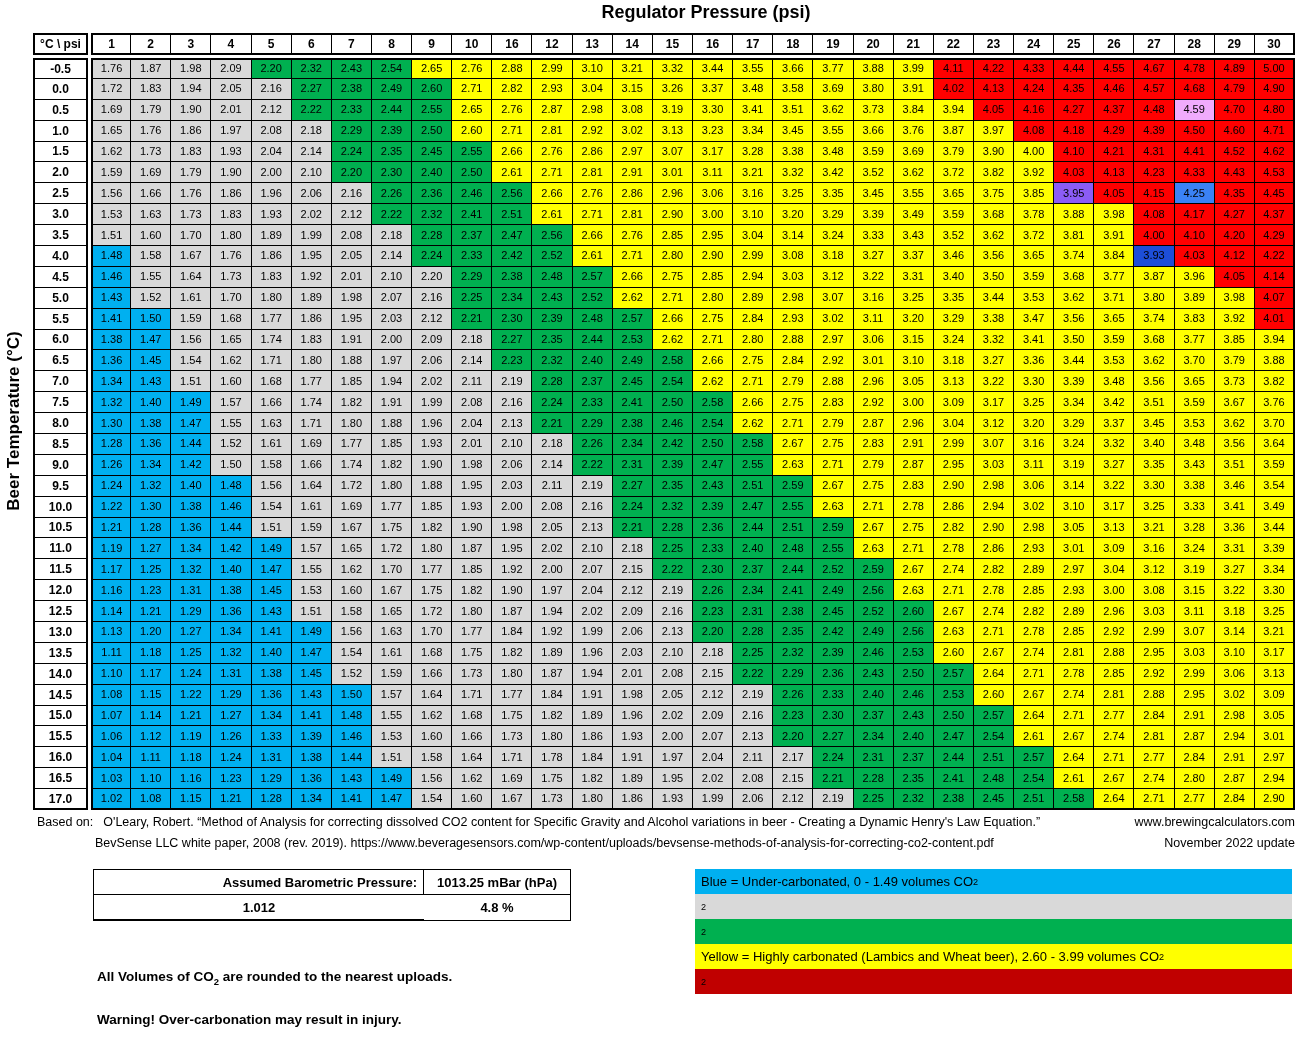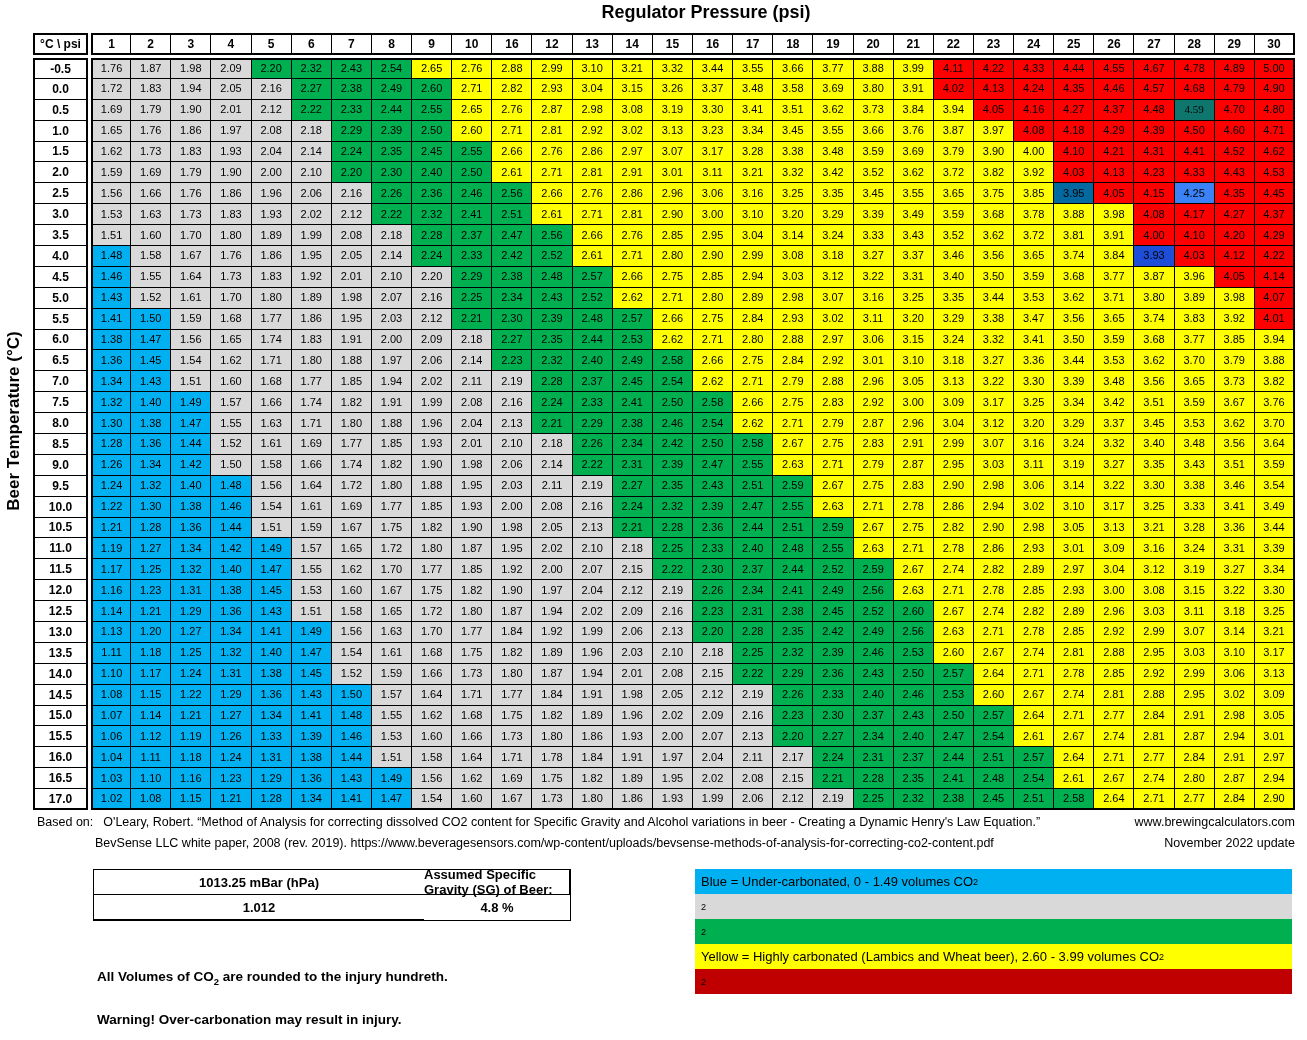--- a/index.html
+++ b/index.html
@@ -210,21 +210,21 @@
     <div class="cell body-cell" style="grid-area: 5 / 20; background: rgb(255, 255, 0);">3.51</div>
     <div class="cell body-cell" style="grid-area: 5 / 21; background: rgb(255, 255, 0);">3.62</div>
     <div class="cell body-cell" style="grid-area: 5 / 22; background: rgb(255, 255, 0);">3.73</div>
     <div class="cell body-cell" style="grid-area: 5 / 23; background: rgb(255, 255, 0);">3.84</div>
     <div class="cell body-cell" style="grid-area: 5 / 24; background: rgb(255, 255, 0);">3.94</div>
     <div class="cell body-cell" style="grid-area: 5 / 25; background: rgb(255, 0, 0);">4.05</div>
     <div class="cell body-cell" style="grid-area: 5 / 26; background: rgb(255, 0, 0);">4.16</div>
     <div class="cell body-cell" style="grid-area: 5 / 27; background: rgb(255, 0, 0);">4.27</div>
     <div class="cell body-cell" style="grid-area: 5 / 28; background: rgb(255, 0, 0);">4.37</div>
     <div class="cell body-cell" style="grid-area: 5 / 29; background: rgb(255, 0, 0);">4.48</div>
-    <div class="cell body-cell" style="grid-area: 5 / 30; background: #0f766e; font-family: Liberation Serif, serif;">4.59</div>
+    <div class="cell body-cell" style="grid-area: 5 / 30; background: #f0abfc;">4.59</div>
     <div class="cell body-cell" style="grid-area: 5 / 31; background: rgb(255, 0, 0);">4.70</div>
     <div class="cell body-cell lastcol" style="grid-area: 5 / 32; background: rgb(255, 0, 0);">4.80</div>
     <div class="cell body-cell col0" style="grid-area: 6 / 3; background: rgb(217, 217, 217);">1.65</div>
     <div class="cell body-cell" style="grid-area: 6 / 4; background: rgb(217, 217, 217);">1.76</div>
     <div class="cell body-cell" style="grid-area: 6 / 5; background: rgb(217, 217, 217);">1.86</div>
     <div class="cell body-cell" style="grid-area: 6 / 6; background: rgb(217, 217, 217);">1.97</div>
     <div class="cell body-cell" style="grid-area: 6 / 7; background: rgb(217, 217, 217);">2.08</div>
     <div class="cell body-cell" style="grid-area: 6 / 8; background: rgb(217, 217, 217);">2.18</div>
     <div class="cell body-cell" style="grid-area: 6 / 9; background: rgb(0, 176, 80);">2.29</div>
     <div class="cell body-cell" style="grid-area: 6 / 10; background: rgb(0, 176, 80);">2.39</div>
@@ -327,21 +327,21 @@
     <div class="cell body-cell" style="grid-area: 9 / 17; background: rgb(255, 255, 0);">2.96</div>
     <div class="cell body-cell" style="grid-area: 9 / 18; background: rgb(255, 255, 0);">3.06</div>
     <div class="cell body-cell" style="grid-area: 9 / 19; background: rgb(255, 255, 0);">3.16</div>
     <div class="cell body-cell" style="grid-area: 9 / 20; background: rgb(255, 255, 0);">3.25</div>
     <div class="cell body-cell" style="grid-area: 9 / 21; background: rgb(255, 255, 0);">3.35</div>
     <div class="cell body-cell" style="grid-area: 9 / 22; background: rgb(255, 255, 0);">3.45</div>
     <div class="cell body-cell" style="grid-area: 9 / 23; background: rgb(255, 255, 0);">3.55</div>
     <div class="cell body-cell" style="grid-area: 9 / 24; background: rgb(255, 255, 0);">3.65</div>
     <div class="cell body-cell" style="grid-area: 9 / 25; background: rgb(255, 255, 0);">3.75</div>
     <div class="cell body-cell" style="grid-area: 9 / 26; background: rgb(255, 255, 0);">3.85</div>
-    <div class="cell body-cell" style="grid-area: 9 / 27; background: #0369a1;">3.95</div>
+    <div class="cell body-cell" style="grid-area: 9 / 27; background: #8b5cf6;">3.95</div>
     <div class="cell body-cell" style="grid-area: 9 / 28; background: rgb(255, 0, 0);">4.05</div>
     <div class="cell body-cell" style="grid-area: 9 / 29; background: rgb(255, 0, 0);">4.15</div>
     <div class="cell body-cell" style="grid-area: 9 / 30; background: #3b82f6;">4.25</div>
     <div class="cell body-cell" style="grid-area: 9 / 31; background: rgb(255, 0, 0);">4.35</div>
     <div class="cell body-cell lastcol" style="grid-area: 9 / 32; background: rgb(255, 0, 0);">4.45</div>
     <div class="cell body-cell col0" style="grid-area: 10 / 3; background: rgb(217, 217, 217);">1.53</div>
     <div class="cell body-cell" style="grid-area: 10 / 4; background: rgb(217, 217, 217);">1.63</div>
     <div class="cell body-cell" style="grid-area: 10 / 5; background: rgb(217, 217, 217);">1.73</div>
     <div class="cell body-cell" style="grid-area: 10 / 6; background: rgb(217, 217, 217);">1.83</div>
     <div class="cell body-cell" style="grid-area: 10 / 7; background: rgb(217, 217, 217);">1.93</div>
@@ -1213,22 +1213,22 @@
   </div>
 
 <div class="abs foot" id="f1">
   <span>Based on:</span><span class="cite">O'Leary, Robert. “Method of Analysis for correcting dissolved CO2 content for Specific Gravity and Alcohol variations in beer - Creating a Dynamic Henry's Law Equation.”</span>
 </div>
 <div class="abs foot" id="f1r">www.brewingcalculators.com</div>
 <div class="abs foot" id="f2">BevSense LLC white paper, 2008 (rev. 2019). https://www.beveragesensors.com/wp-content/uploads/bevsense-methods-of-analysis-for-correcting-co2-content.pdf</div>
 <div class="abs foot" id="f2r">November 2022 update</div>
 
 <div class="abs" id="assume">
+    <div class="a-label">Assumed Barometric Pressure:</div>
     <div class="a-value">1013.25 mBar (hPa)</div>
-    <div class="a-label">Assumed Specific Gravity (SG) of Beer:</div>
     <div class="a-value">1.012</div>
     <div class="a-value lastrow">4.8 %</div>
   </div>
 
 <div class="abs" id="legend">
     <div class="legend-row" style="background: rgb(0, 176, 240);">
       <span>Blue = Under-carbonated, 0 - 1.49 volumes CO</span>
       <sub>2</sub>
     </div>
     <div class="legend-row" style="background: rgb(217, 217, 217);">
@@ -1239,14 +1239,14 @@
     </div>
     <div class="legend-row" style="background: rgb(255, 255, 0);">
       <span>Yellow = Highly carbonated (Lambics and Wheat beer), 2.60 - 3.99 volumes CO</span>
       <sub>2</sub>
     </div>
     <div class="legend-row" style="background: rgb(192, 0, 0);">
       <sub>2</sub>
     </div>
   </div>
 
-<div class="abs note" id="note1"><span>All Volumes of CO</span><sub>2</sub><span> are rounded to the injury hundreth.</span></div>
+<div class="abs note" id="note1"><span>All Volumes of CO</span><sub>2</sub><span> are rounded to the nearest uploads.</span></div>
 <div class="abs note" id="note2"><span>Warning! Over-carbonation may result in injury.</span></div>
 
 </body></html>

